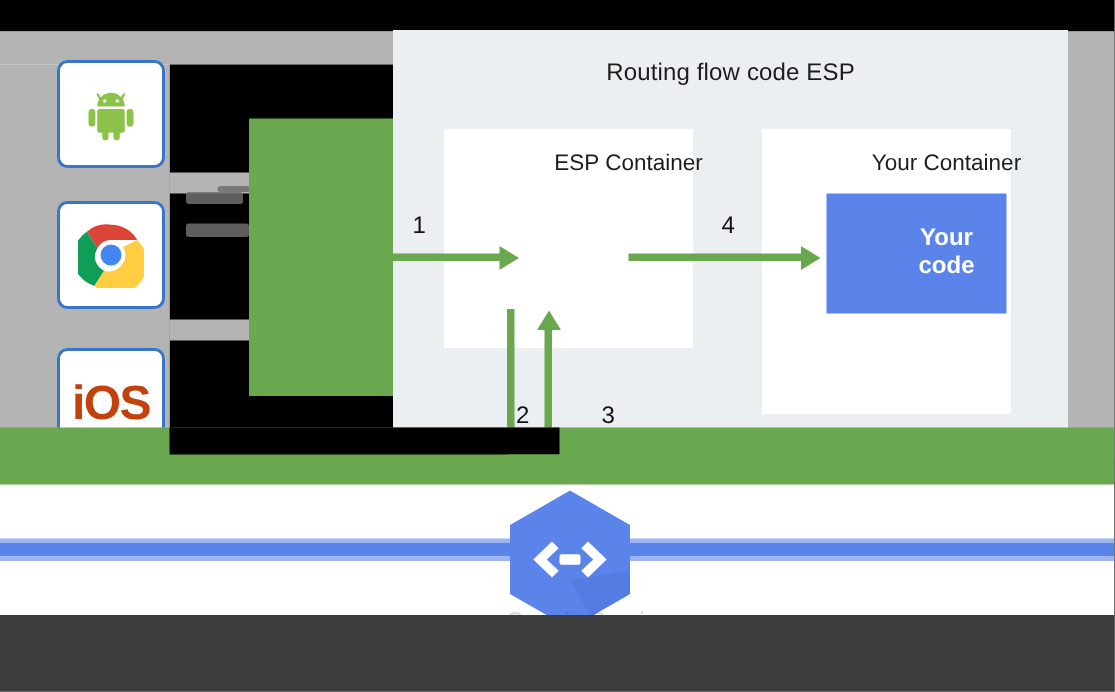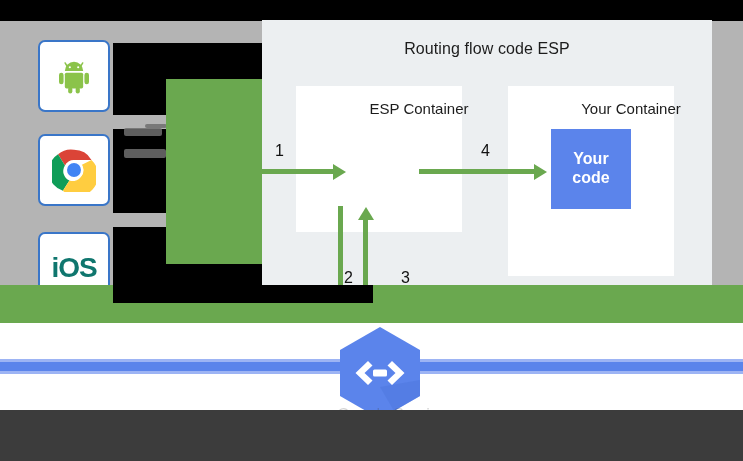--- a/index.html
+++ b/index.html
@@ -30,21 +30,21 @@
   
   .ln{position:absolute;background:#6aa84f;}
   .ah-r{position:absolute;width:0;height:0;border-top:8px solid transparent;
         border-bottom:8px solid transparent;border-left:13px solid #6aa84f;}
   .ah-u{position:absolute;width:0;height:0;border-left:8px solid transparent;
         border-right:8px solid transparent;border-bottom:13px solid #6aa84f;}
 
   
   .tile{position:absolute;width:68px;height:68px;background:#ffffff;border:2px solid #3a76c8;
         border-radius:7px;display:flex;align-items:center;justify-content:center;}
-  .ios-txt{font-size:28px;font-weight:bold;color:#0f766e;letter-spacing:-1px;}
+  .ios-txt{font-size:32px;font-weight:bold;color:#c2410c;letter-spacing:-1px;}
 
   
   .blueline{position:absolute;left:0;top:362px;width:743px;height:9px;background:#5b84eb;}
   .blueline:before,.blueline:after{content:"";position:absolute;left:0;width:743px;height:3px;background:#9db4f4;}
   .blueline:before{top:-3px;} .blueline:after{bottom:-3px;}
   .hexwrap{position:absolute;left:336px;top:325px;width:88px;height:96px;}
   .caption{position:absolute;left:262px;top:405px;width:260px;text-align:center;
            font-size:16px;color:#3c3c3c;opacity:.22;line-height:1.25;}
   .bottombar{position:absolute;left:0;top:410px;width:743px;height:51px;background:#3c3c3c;}
 
@@ -103,21 +103,21 @@
 
   <div class="panel">
     <div class="panel-title">Routing flow code ESP</div>
 
     <div class="card" style="left:34px;top:66px;width:166px;height:146px;">
       <div class="card-title">ESP Container</div>
     </div>
 
     <div class="card" style="left:246px;top:66px;width:166px;height:190px;">
       <div class="card-title">Your Container</div>
-      <div class="bluebox" style="left:43px;top:43px;width:80px;height:80px;font-size:16px;white-space:pre-line;">
+      <div class="bluebox" style="left:43px;top:43px;width:80px;height:80px;font-size:16px;white-space:pre-line;padding-left:40px;">
         <span>Your
 code</span>
       </div>
     </div>
 
     <div class="ln" style="left:0px;top:149px;width:73px;height:5px;"></div>
     <div class="ah-r" style="left:71px;top:143.5px;"></div>
     <div class="num" style="left:13px;top:122px;">1</div>
 
     <div class="ln" style="left:157px;top:149px;width:116px;height:5px;"></div>

